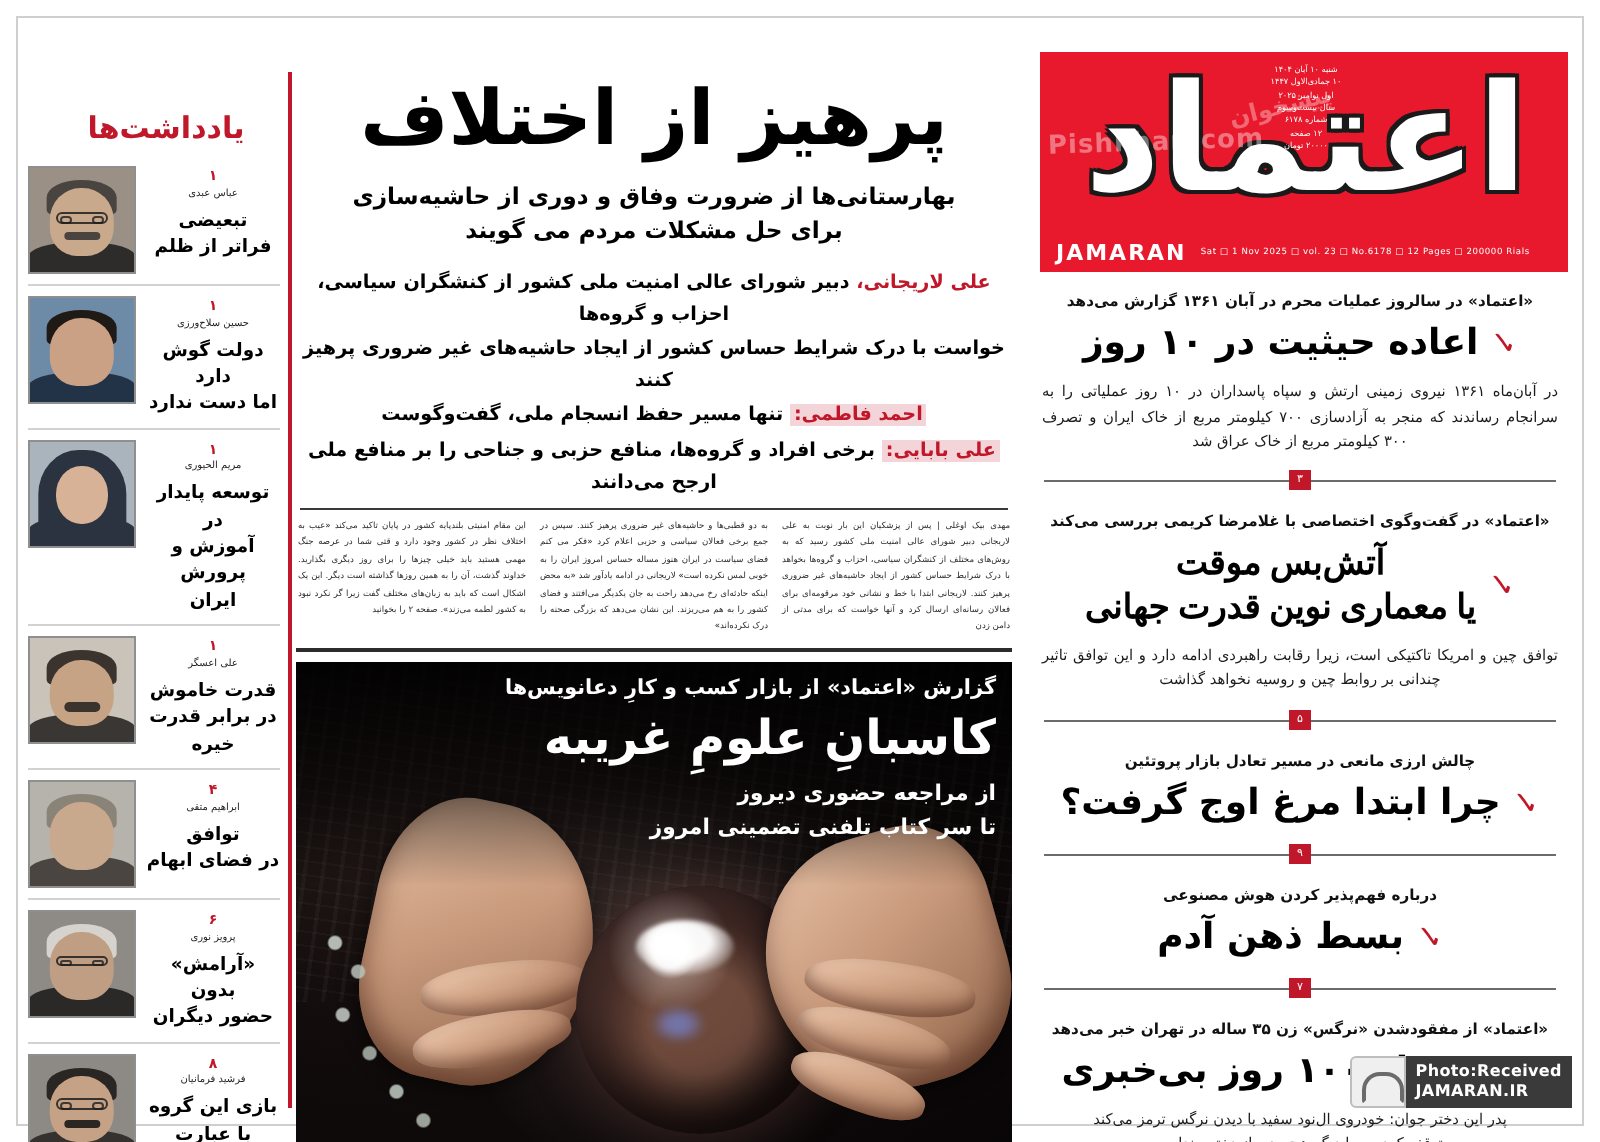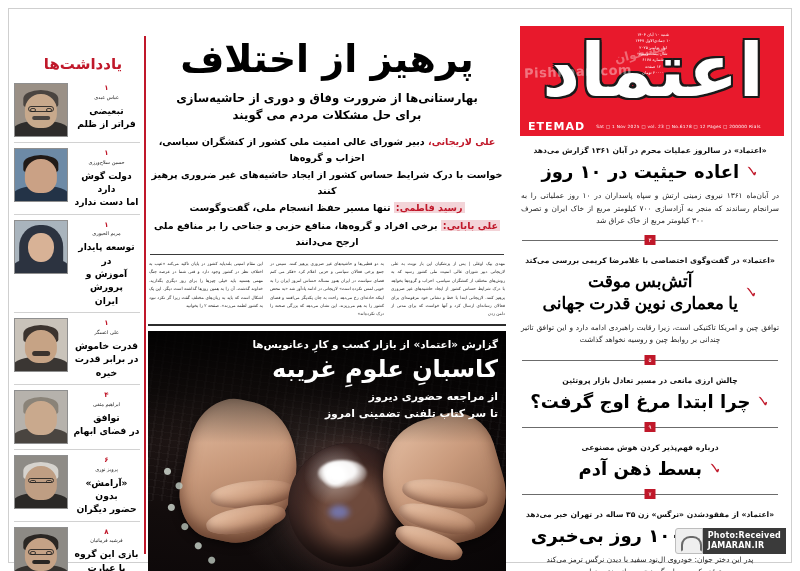--- a/index.html
+++ b/index.html
@@ -424,21 +424,21 @@
       <div class="mh-info" style="white-space:pre-line">شنبه ۱۰ آبان ۱۴۰۴
 ۱۰ جمادی‌الاول ۱۴۴۷
 اول نوامبر ۲۰۲۵
 سال بیست‌و‌سوم
 شماره ۶۱۷۸
 ۱۲ صفحه
 ۲۰۰۰۰ تومان</div>
       <div class="mh-watermark-fa">پیشخوان</div>
       <div class="mh-watermark">Pishkhan.com</div>
       <div class="mh-foot">
-        <div class="mh-foot-brand">ETEMAD</div>
+        <div class="mh-foot-brand">JAMARAN</div>
         <div class="mh-foot-meta">Sat  □  1 Nov  2025  □  vol. 23  □  No.6178  □  12  Pages  □  200000   Rials</div>
       </div>
     </div>
 
     <div id="stories-host">
         <div class="story">
           <div class="story-kicker">«اعتماد» در سالروز عملیات محرم در آبان ۱۳۶۱ گزارش می‌دهد</div>
           <div class="story-head">
             <span class="check-icon">✓</span>
             <div class="story-title " style="white-space: pre-line;">اعاده حیثیت در ۱۰ روز</div>
@@ -503,21 +503,21 @@
   <div class="center-col">
     <div class="lead-title">پرهیز از اختلاف</div>
     <div class="lead-sub">
       <div>بهارستانی‌ها از ضرورت وفاق و دوری از حاشیه‌سازی</div>
       <div>برای حل مشکلات مردم می گویند</div>
     </div>
 
     <div class="quote-row" id="quotes-host">
         <div class="quote-line"><span class="q-name">علی لاریجانی،</span> <span>دبیر شورای عالی امنیت ملی کشور از کنشگران سیاسی، احزاب و گروه‌ها</span></div>
         <div class="quote-line"><span>خواست با درک شرایط حساس کشور از ایجاد حاشیه‌های غیر ضروری پرهیز کنند</span></div>
-        <div class="quote-line"><span class="q-name-hl">رسید فاطمی:</span> <span>تنها مسیر حفظ انسجام ملی، گفت‌وگوست</span></div>
+        <div class="quote-line"><span class="q-name-hl">احمد فاطمی:</span> <span>تنها مسیر حفظ انسجام ملی، گفت‌وگوست</span></div>
         <div class="quote-line"><span class="q-name-hl">علی بابایی:</span> <span>برخی افراد و گروه‌ها، منافع حزبی و جناحی را بر منافع ملی ارجح می‌دانند</span></div>
       </div>
     <div class="quote-rule"></div>
 
     <div class="body-cols" id="body-host">
         <div class="body-col">مهدی بیک اوغلی | پس از پزشکیان این بار نوبت به علی لاریجانی دبیر شورای عالی امنیت ملی کشور رسید که به روش‌های مختلف از کنشگران سیاسی، احزاب و گروه‌ها بخواهد با درک شرایط حساس کشور از ایجاد حاشیه‌های غیر ضروری پرهیز کنند. لاریجانی ابتدا با خط و نشانی خود مرقومه‌ای برای فعالان رسانه‌ای ارسال کرد و آنها خواست که برای مدتی از دامن زدن</div>
         <div class="body-col">به دو قطبی‌ها و حاشیه‌های غیر ضروری پرهیز کنند. سپس در جمع برخی فعالان سیاسی و حزبی اعلام کرد «فکر می کنم فضای سیاست در ایران هنوز مساله حساس امروز ایران را به خوبی لمس نکرده است» لاریجانی در ادامه یادآور شد «به محض اینکه حادثه‌ای رخ می‌دهد راحت به جان یکدیگر می‌افتند و فضای کشور را به هم می‌ریزند. این نشان می‌دهد که بزرگی صحنه را درک نکرده‌اند»</div>
         <div class="body-col">این مقام امنیتی بلندپایه کشور در پایان تاکید می‌کند «عیب به اختلاف نظر در کشور وجود دارد و قتی شما در عرصه جنگ مهمی هستید باید خیلی چیزها را برای روز دیگری بگذارید. خداوند گذشت، آن را به همین روزها گذاشته است دیگر. این یک اشکال است که باید به زبان‌های مختلف گفت زیرا گر نکرد نبود به کشور لطمه می‌زند».   صفحه ۲ را بخوانید</div>
       </div>
     <div class="center-rule"></div>

